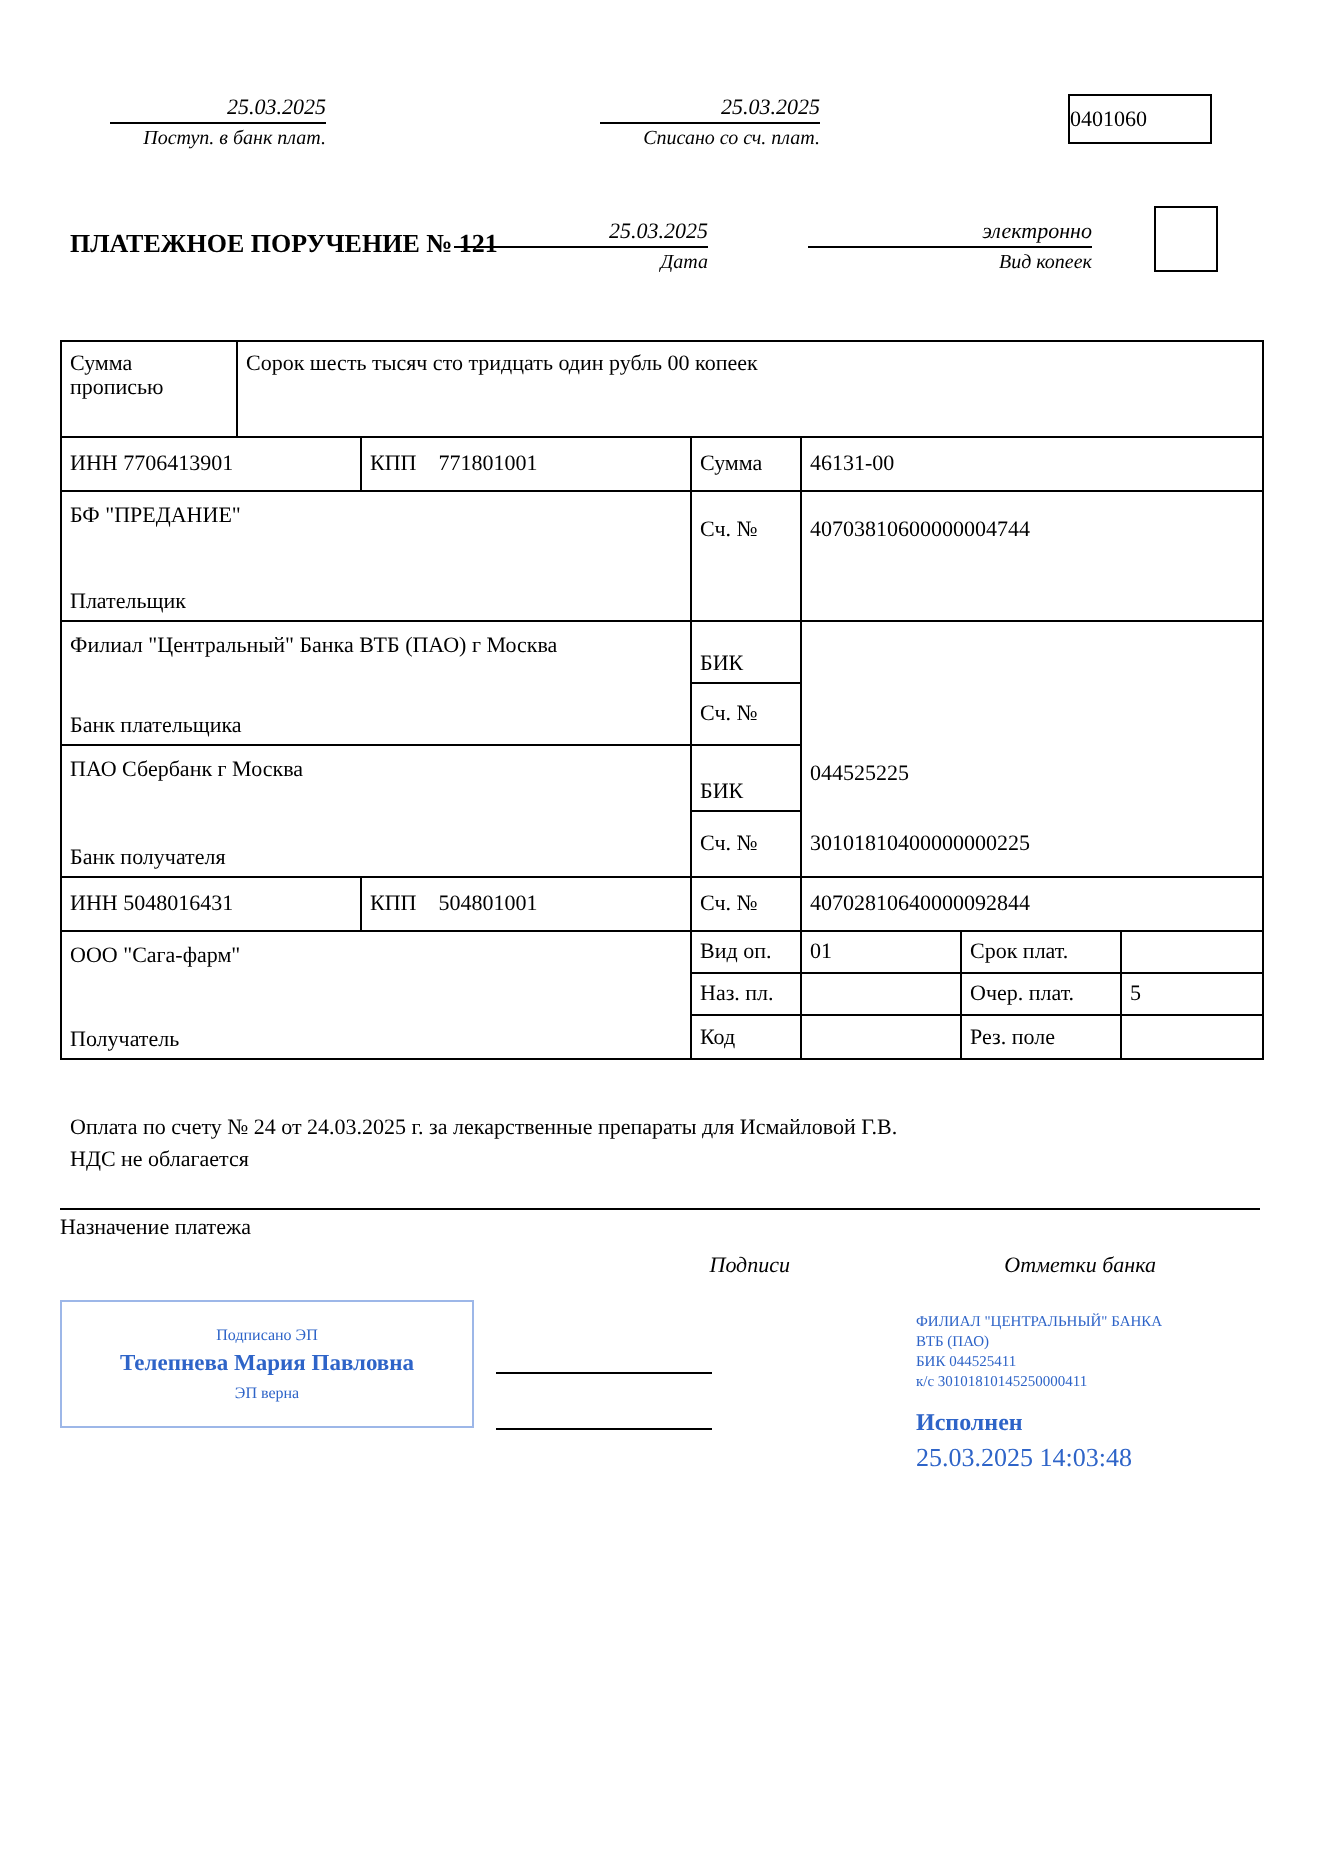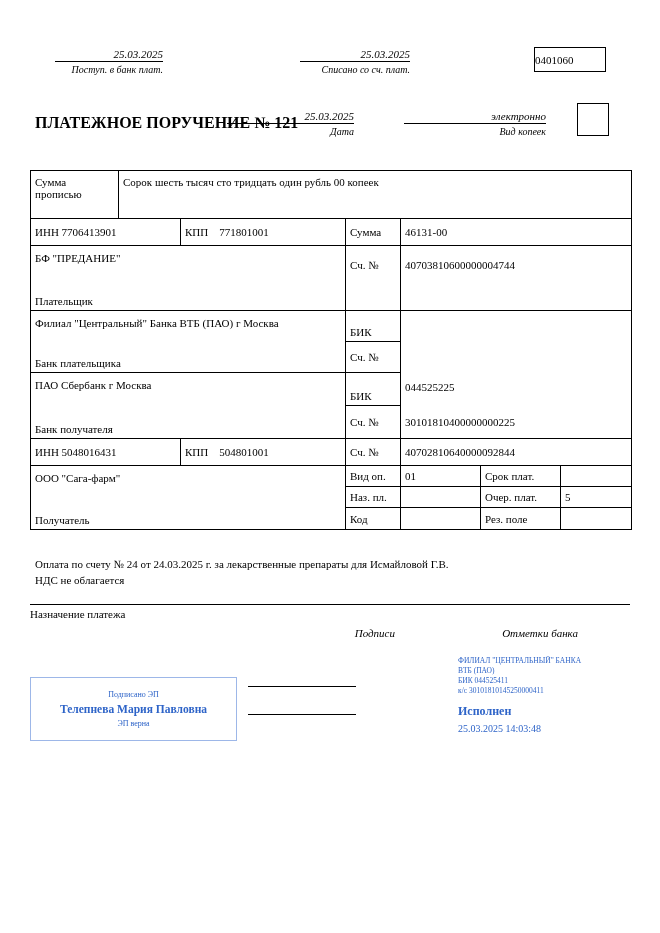--- a/index.html
+++ b/index.html
@@ -24,21 +24,21 @@
   .br { border-right:1px solid #000; }
   .bb { border-bottom:1px solid #000; }
   .vc { display:flex; align-items:center; }
   .vb { display:flex; align-items:flex-end; padding-bottom:3px; }
   .stack { display:flex; flex-direction:column; justify-content:space-between; padding-top:6px; padding-bottom:3px; }
   .pt { padding-top:13px; }
   .pt8 { padding-top:8px; }
 
   .blue { color:var(--stamp-blue,#2e64c8); }
   .ep-stamp {
-    position:absolute; left:30px; top:677px; width:205px; height:62px;
+    position:absolute; left:30px; top:650px; width:205px; height:62px;
     border:1px solid var(--stamp-border,#9db7e8);
     display:flex; flex-direction:column; align-items:center; justify-content:center; gap:4px;
     text-align:left;
   }
   .sig-line { position:absolute; left:248px; width:108px; height:0; border-bottom:1px solid #000; }
   .bank-stamp { position:absolute; left:458px; top:656px; width:172px; line-height:10px; }
   .bank-stamp .tiny { font-size:7.5px; }
 </style>
 </head>
 <body>
@@ -50,21 +50,21 @@
     <div class="sm center">Поступ. в банк плат.</div>
   </div>
   <div class="abs" style="left:300px;top:48px;width:110px;">
     <div class="ul center">25.03.2025</div>
     <div class="sm center">Списано со сч. плат.</div>
   </div>
   <div class="abs box" style="left:534px;top:47px;width:70px;height:23px;">
     <span>0401060</span>
   </div>
 
-  <div class="abs bold" style="left:35px;top:114px;font-size:16px;">ПЛАТЕЖНОЕ ПОРУЧЕНИЕ № 121</div>
+  <div class="abs bold" style="left:35px;top:114px;font-size:13px;">ПЛАТЕЖНОЕ ПОРУЧЕНИЕ № 121</div>
   <div class="abs" style="left:227px;top:110px;width:127px;">
     <div class="ul center">25.03.2025</div>
     <div class="sm center">Дата</div>
   </div>
   <div class="abs" style="left:404px;top:110px;width:142px;">
     <div class="ul center">электронно</div>
     <div class="sm center">Вид копеек</div>
   </div>
   <div class="abs box" style="left:577px;top:103px;width:30px;height:31px;"></div>
 
@@ -144,16 +144,16 @@
 
   <div class="sig-line" style="top:686px;"></div>
   <div class="sig-line" style="top:714px;"></div>
 
   <div class="bank-stamp blue">
     <div class="tiny">ФИЛИАЛ "ЦЕНТРАЛЬНЫЙ" БАНКА</div>
     <div class="tiny">ВТБ (ПАО)</div>
     <div class="tiny">БИК 044525411</div>
     <div class="tiny">к/с 30101810145250000411</div>
     <div class="bold" style="font-size:12px;margin-top:10px;">Исполнен</div>
-    <div style="font-size:10px;margin-top:8px;">25.03.2025 14:03:48</div>
+    <div style="font-size:13px;margin-top:8px;">25.03.2025 14:03:48</div>
   </div>
 
 </div>
 
 </body></html>

